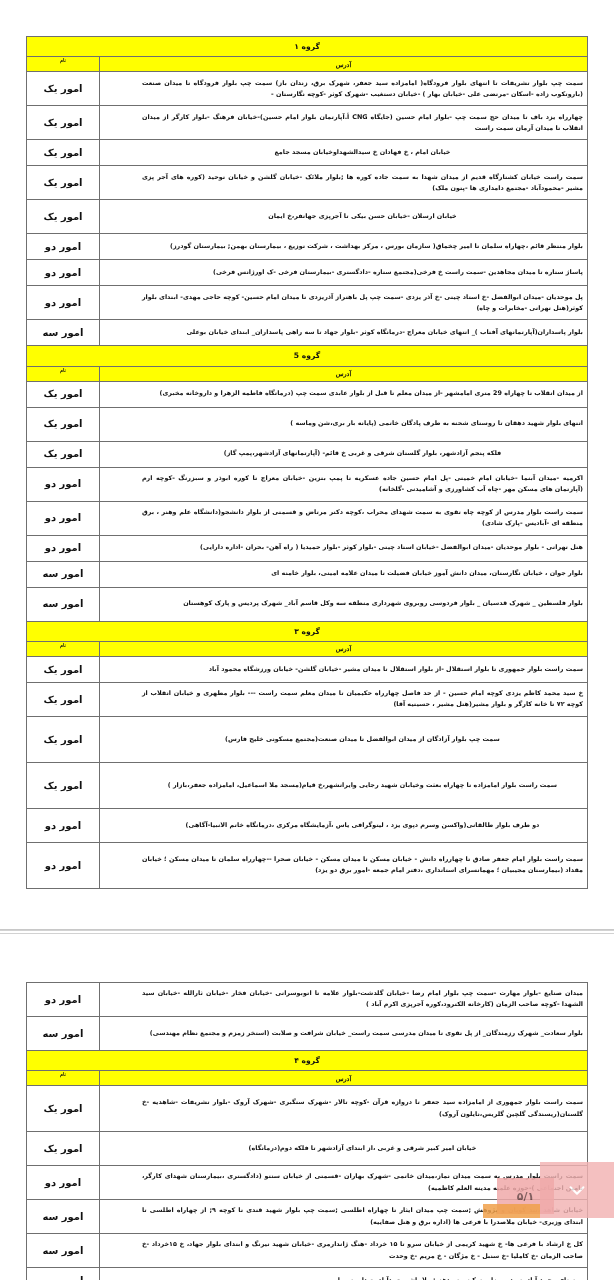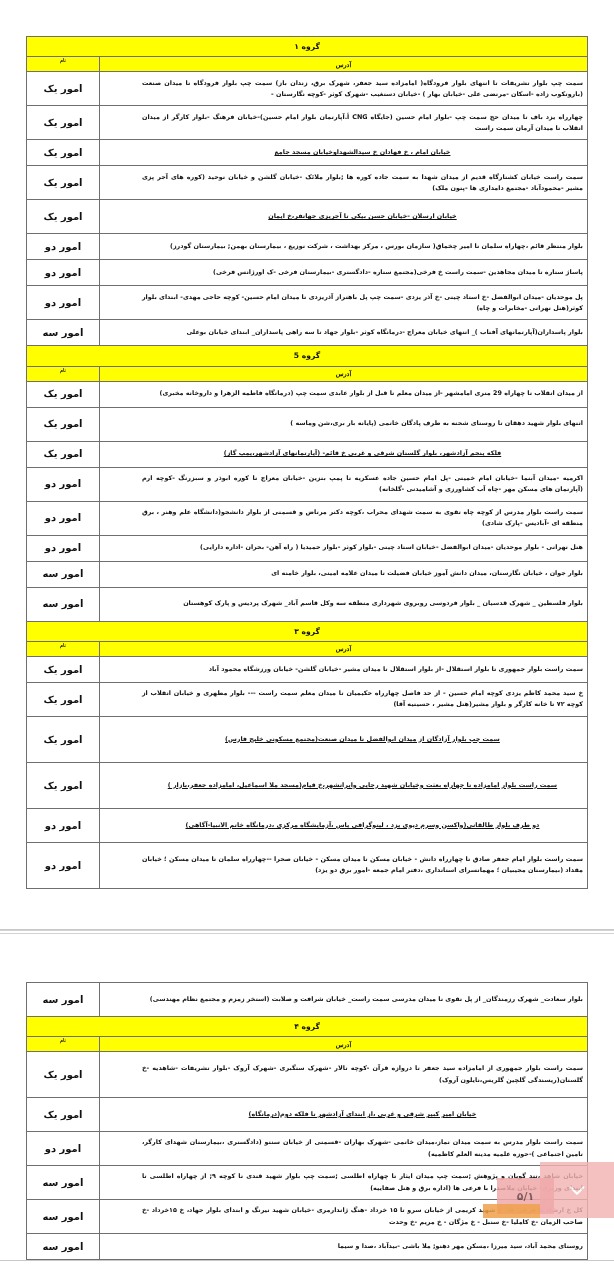--- a/index.html
+++ b/index.html
@@ -81,21 +81,20 @@
   }
   td.addr {
     text-align: justify;
     text-align-last: right;
     direction: rtl;
     padding-left: 42px;
   }
   td.addr.center {
     text-align: left;
     text-align-last: center;
-    text-decoration: underline;
   }
   .tall-1 { height: 26px; }
   .tall-2 { height: 34px; }
   .tall-3 { height: 46px; }
   .page-gap {
     height: 40px;
     background: #ffffff;
   }
   .page-sep {
     height: 4px;
@@ -283,20 +282,24 @@
     <div class="pad-top-2"></div>
     <div class="page-inner">
       <table class="doc-table">
         <colgroup>
             <col class="c-addr">
             <col class="c-dept">
           </colgroup>
         <tbody>
 
           <tr class="tall-2">
+            <td class="addr">میدان صنایع -بلوار مهارت -سمت چپ بلوار امام رضا -خیابان گلدشت-بلوار علامه تا اتوبوسرانی -خیابان فخار  -خیابان ثارالله -خیابان سید الشهدا -کوچه صاحب الزمان  (کارخانه الکترود،کوره آجرپزی اکرم آباد )</td>
+            <td class="dept">امور دو</td>
+          </tr>
+          <tr class="tall-2">
             <td class="addr">بلوار سعادت_ شهرک رزمندگان_ از پل تقوی تا میدان مدرسی سمت راست_ خیابان شرافت و صلابت (استخر زمزم و مجتمع نظام مهندسی)</td>
             <td class="dept">امور سه</td>
           </tr>
 
           <tr class="group-header">
             <td colspan="2">گروه ۴</td>
           </tr>
           <tr class="col-header">
             <td>آدرس</td>
             <td class="dept-head">نام</td>

